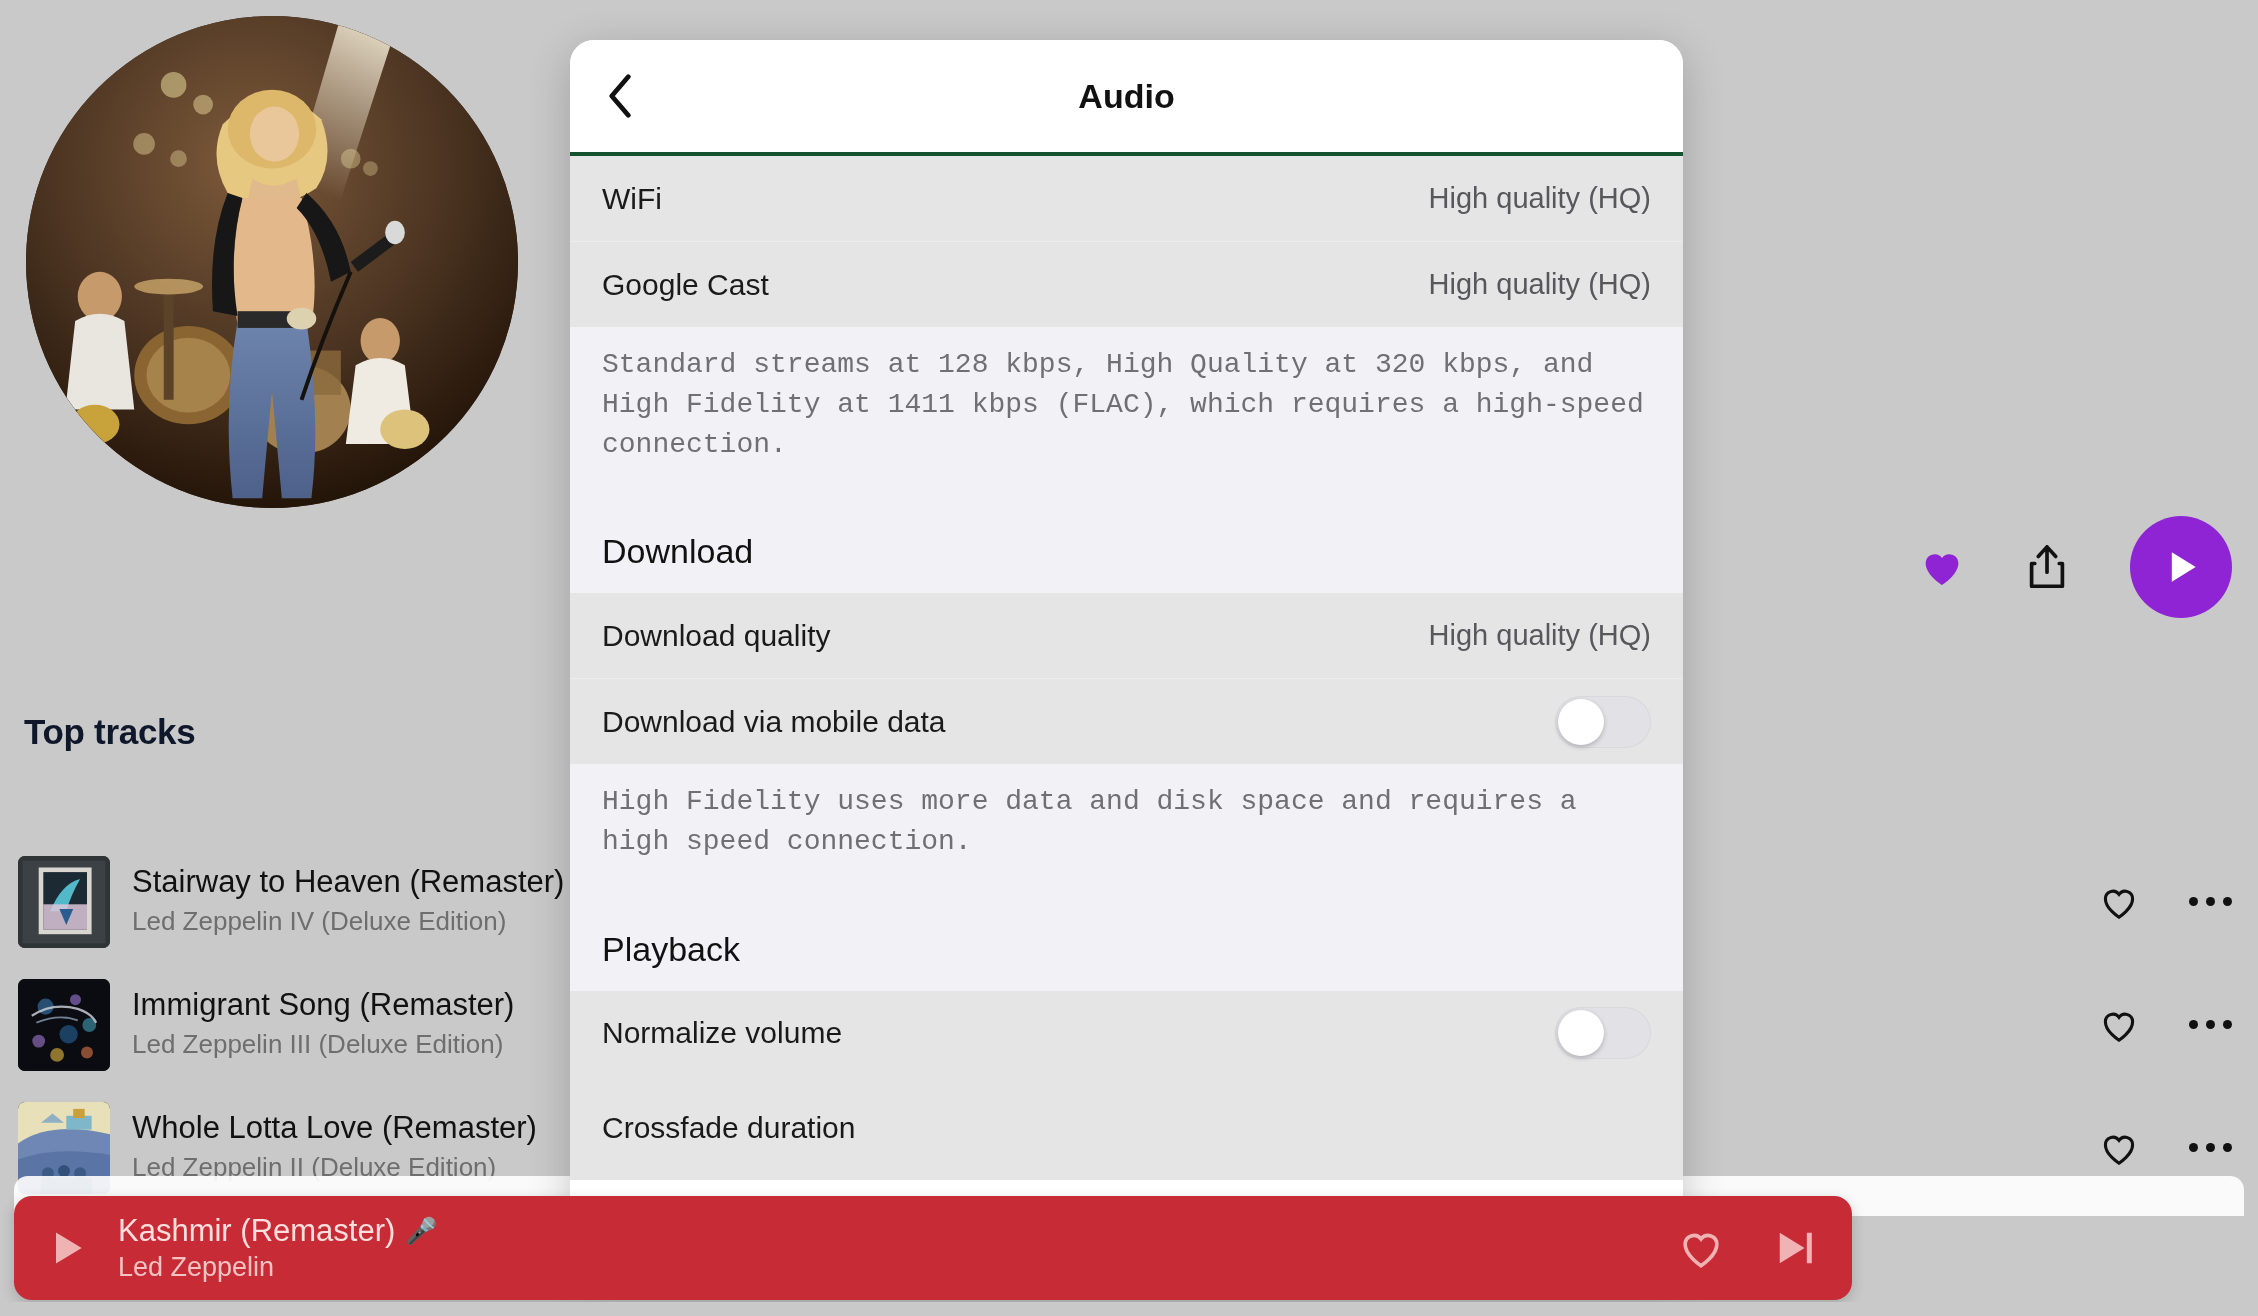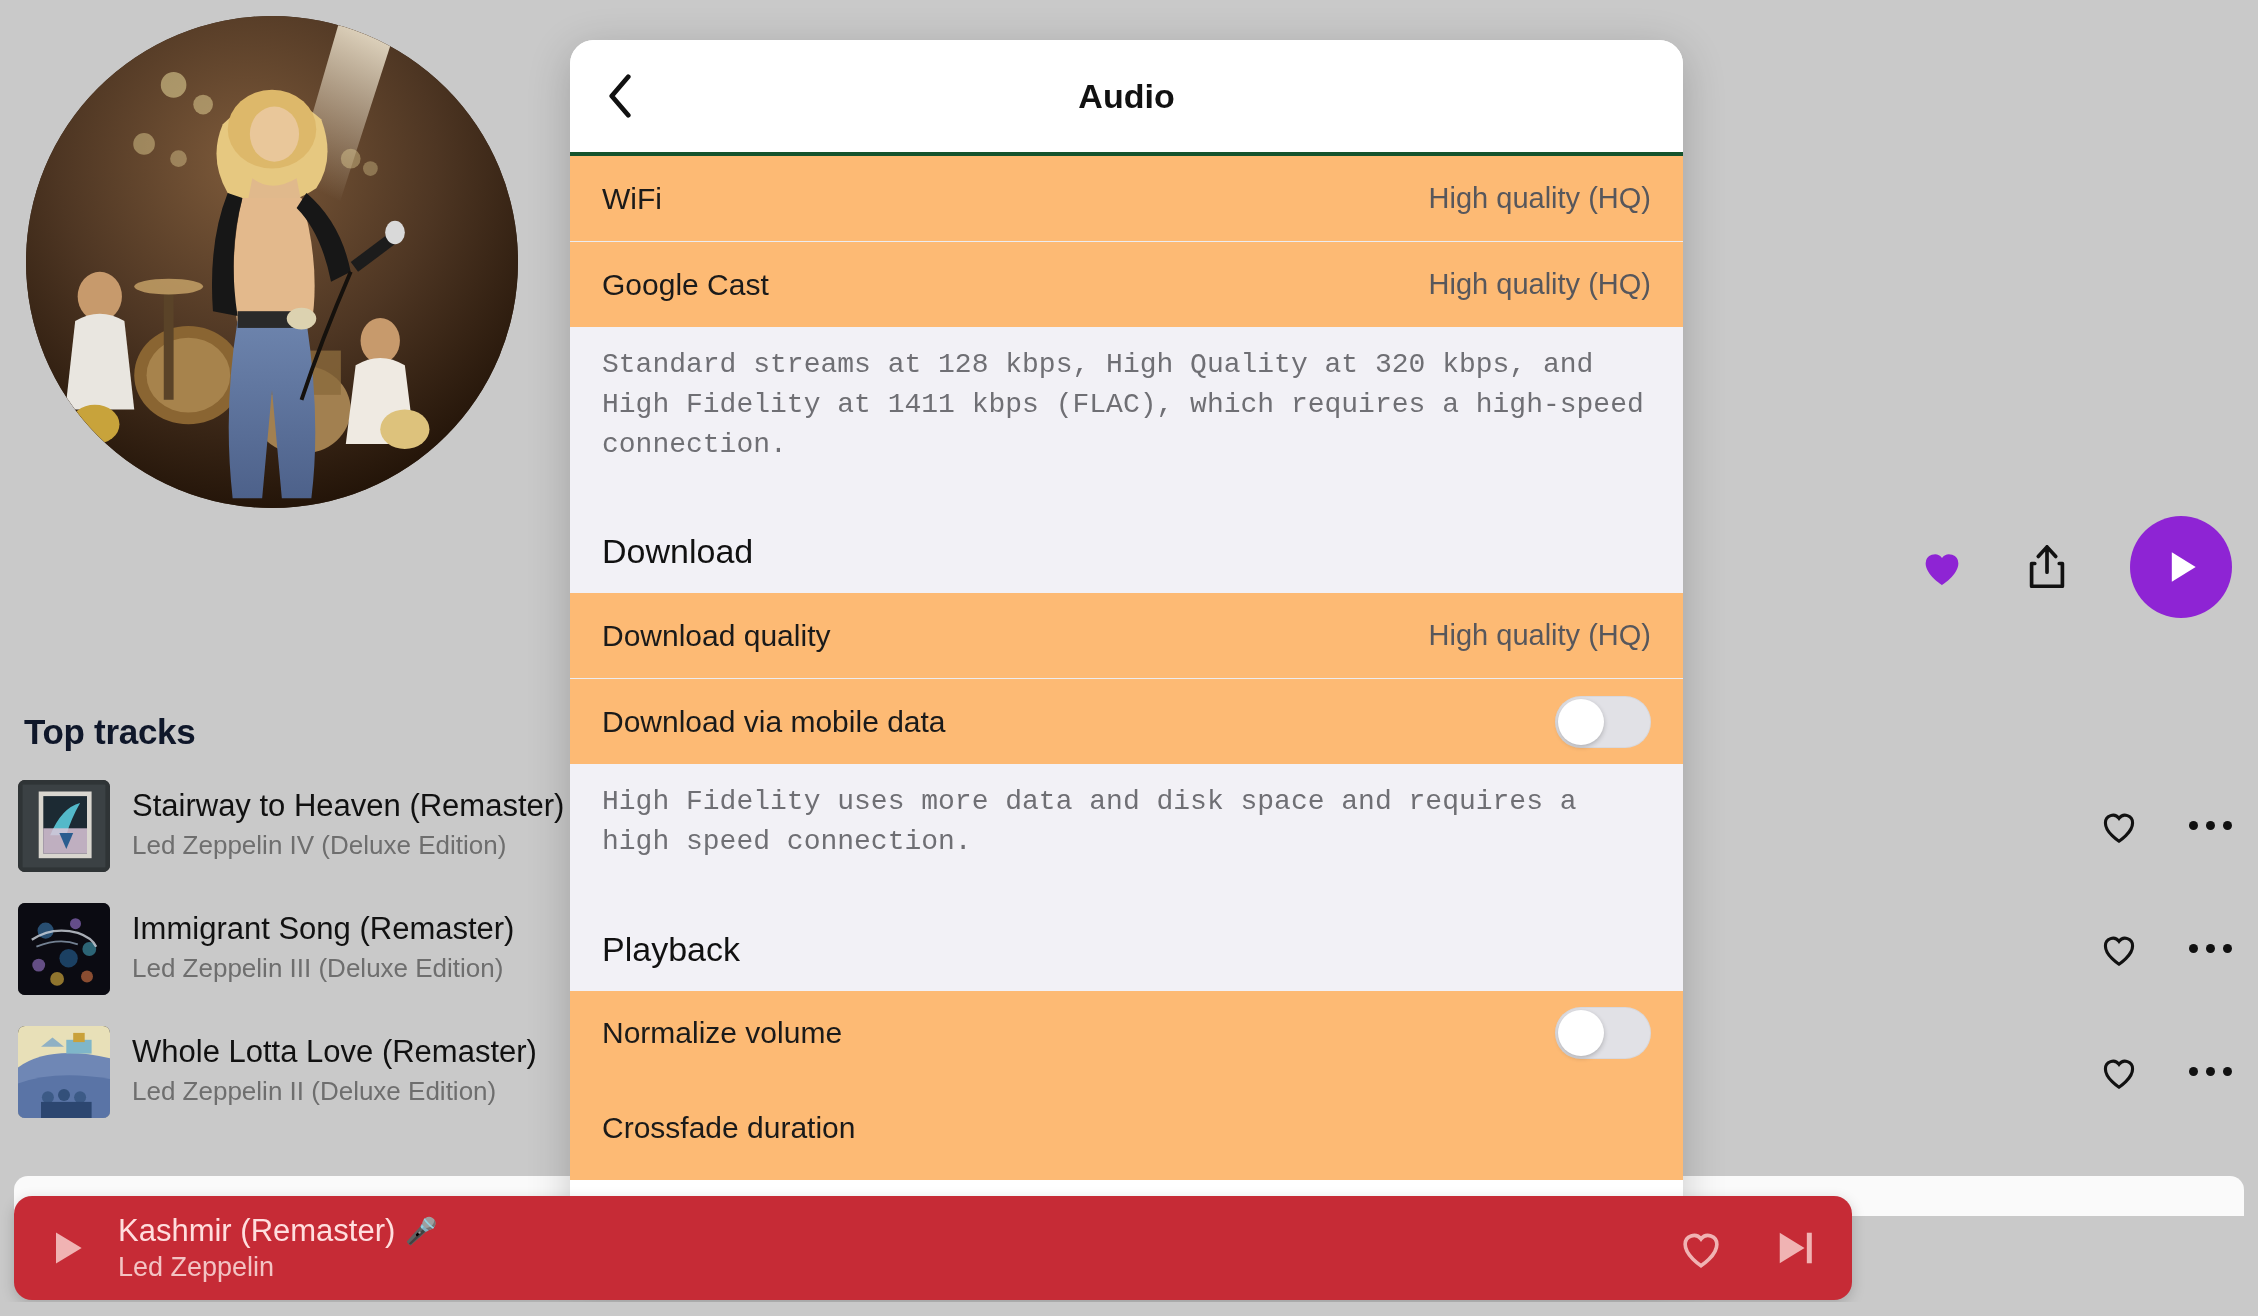--- a/index.html
+++ b/index.html
@@ -43,21 +43,21 @@
     border:none; cursor:pointer;
   }
   .play-fab svg { width: 44px; height: 44px; }
 
   
   .top-tracks-title {
     position: absolute; left: 24px; top: 712px;
     font-size: 35px; font-weight: bold; color: #0f172a;
     letter-spacing: -0.3px;
   }
-  .track-list { position:absolute; left: 0; top: 764px; width: 2258px; }
+  .track-list { position:absolute; left: 0; top: 840px; width: 2258px; }
   .track-row {
     position: relative;
     display:flex; align-items:center;
     height: 123px;
     padding-left: 18px; padding-right: 26px;
   }
   .track-art {
     width: 92px; height: 92px; border-radius: 7px; overflow:hidden;
     flex: 0 0 auto; background:#222;
   }
@@ -96,21 +96,21 @@
     display:flex; align-items:center; justify-content:center;
   }
   .back-btn svg { width: 26px; height: 44px; }
 
   .modal-body { flex:1 1 auto; overflow:hidden; background:#fff; }
 
   .row {
     display:flex; align-items:center; justify-content:space-between;
     padding: 0 32px;
     height: 85px;
-    background:#fdba74;
+    background:#e5e5e5;
   }
   .row-label { font-size: 30px; color:#1a1a1a; }
   .row-value { font-size: 29px; color:#57575c; }
   .divider { height:1px; background:#ececf0; margin: 0 0; }
 
   .note {
     background: #f2f1f6;
     padding: 18px 32px 24px 32px;
     font-size: 28px; color:#6f6f74; line-height: 1.42;
   }

